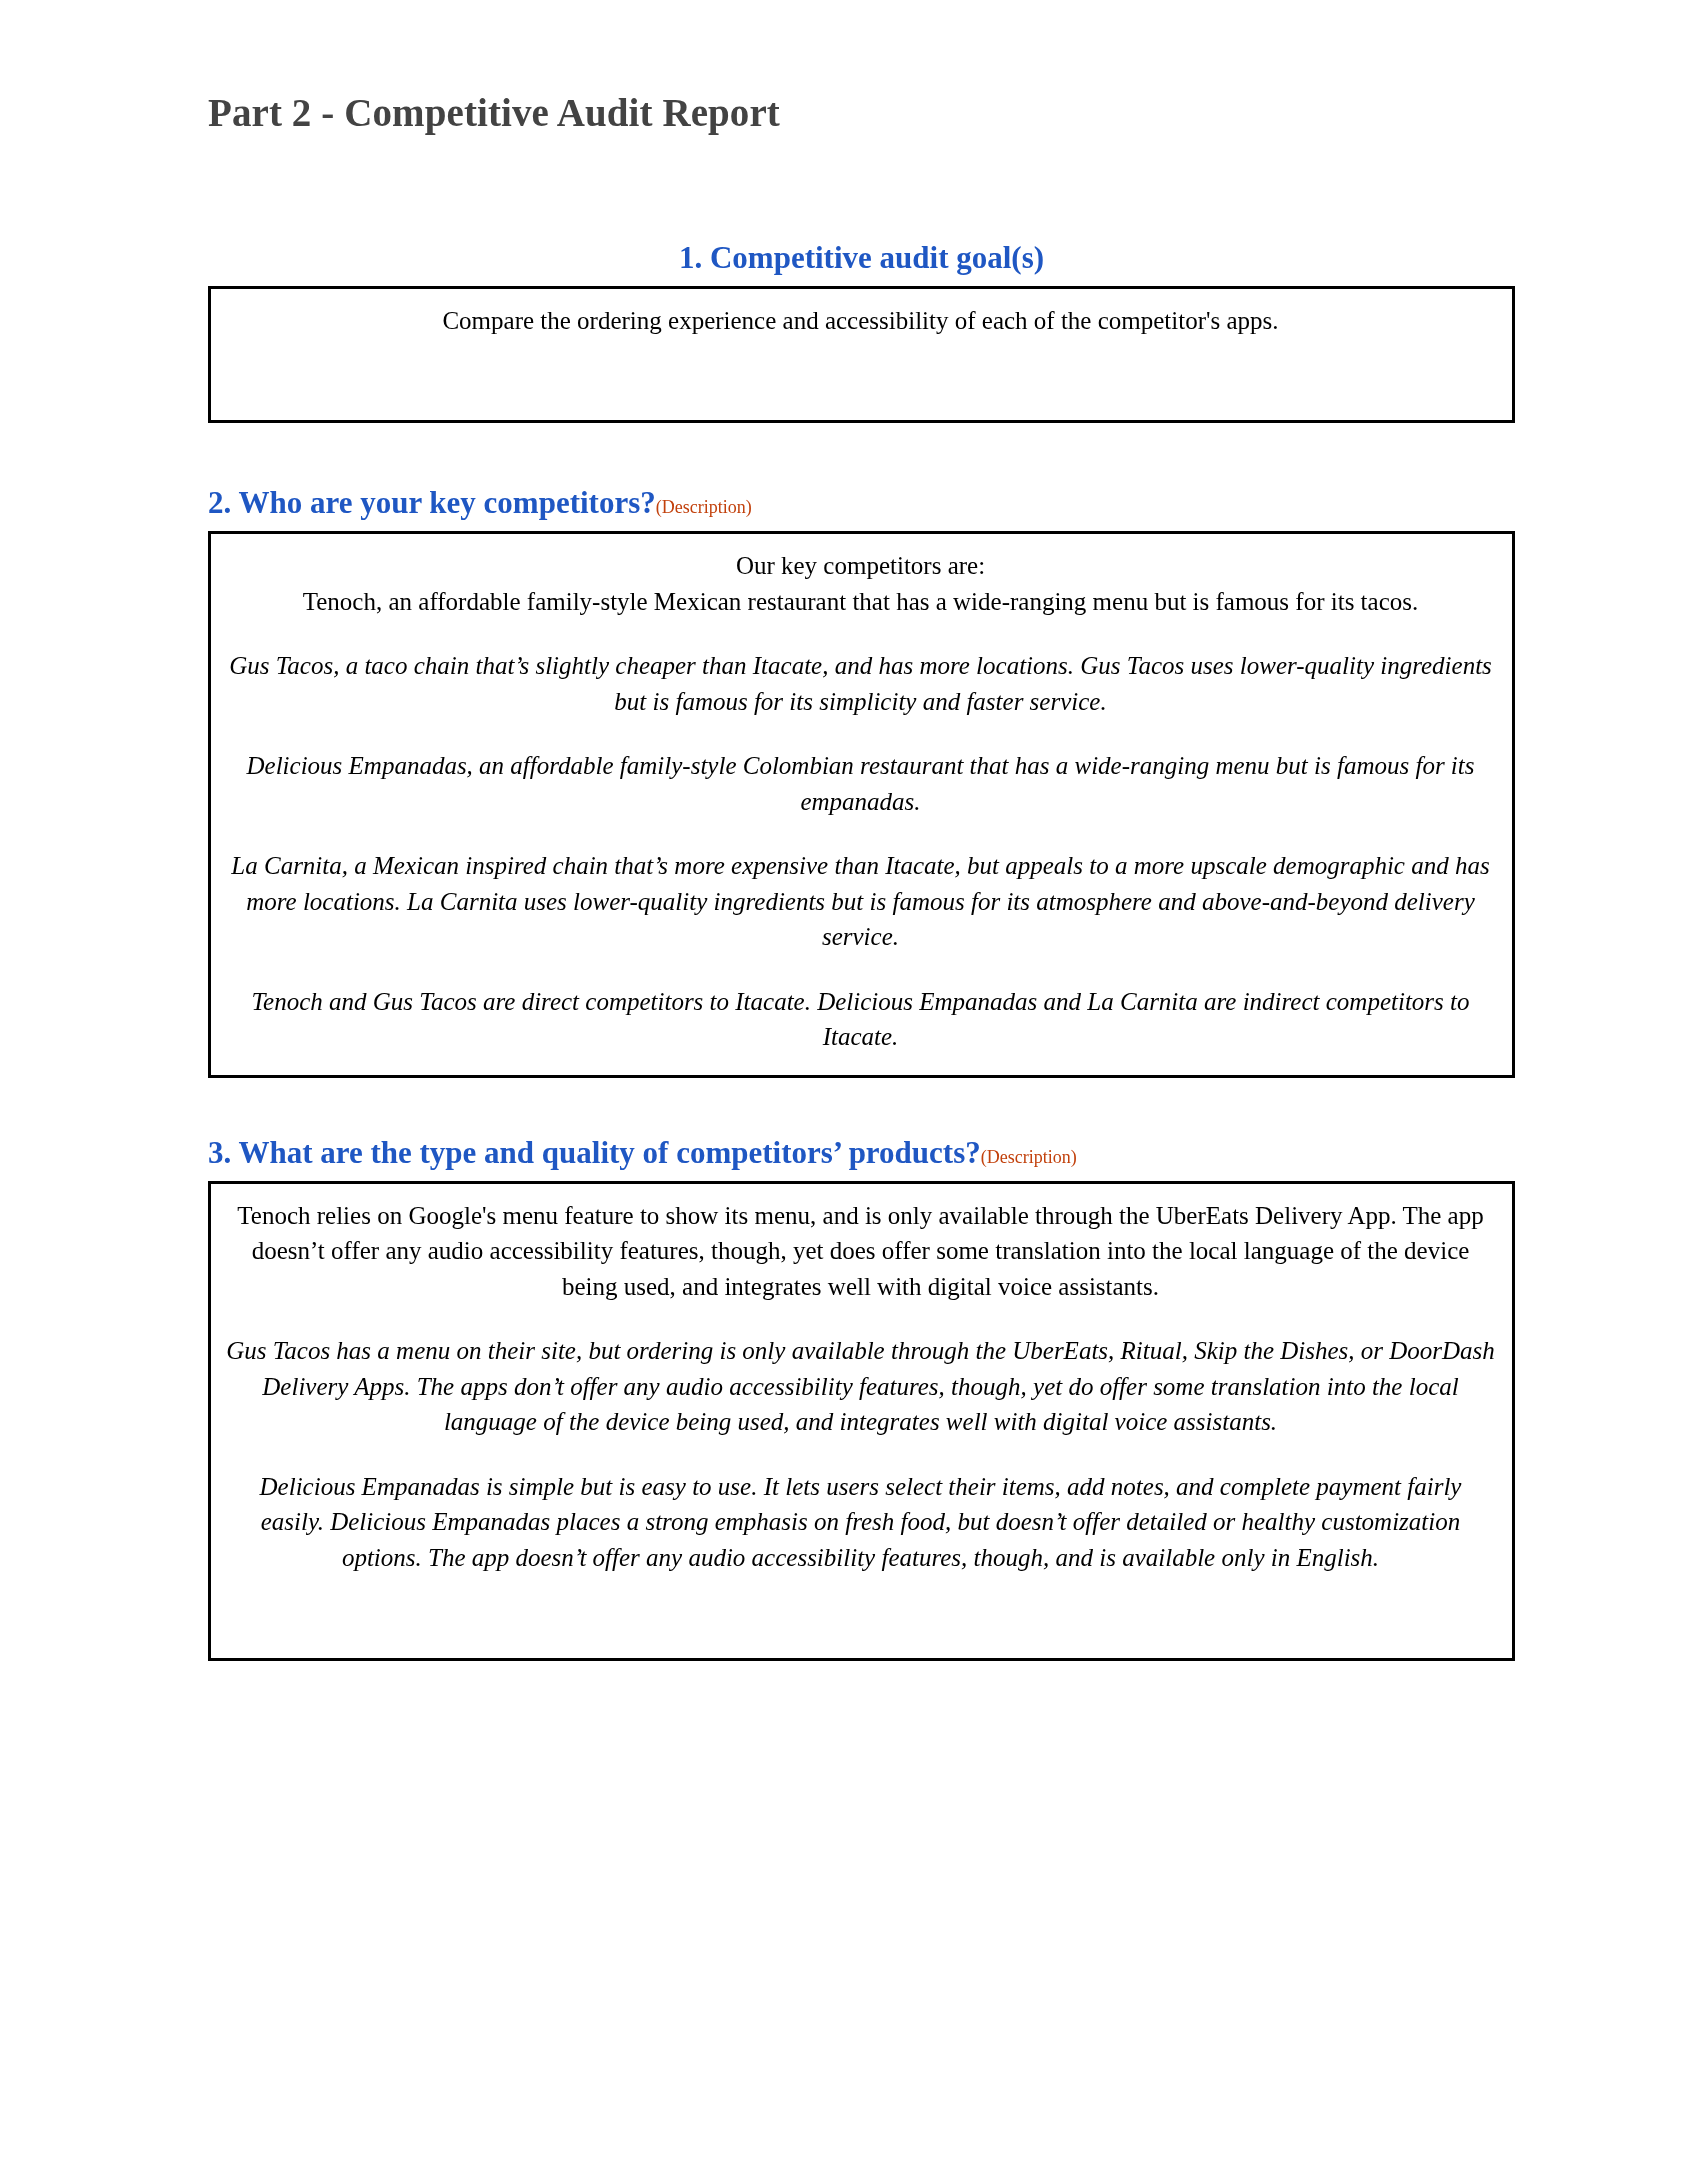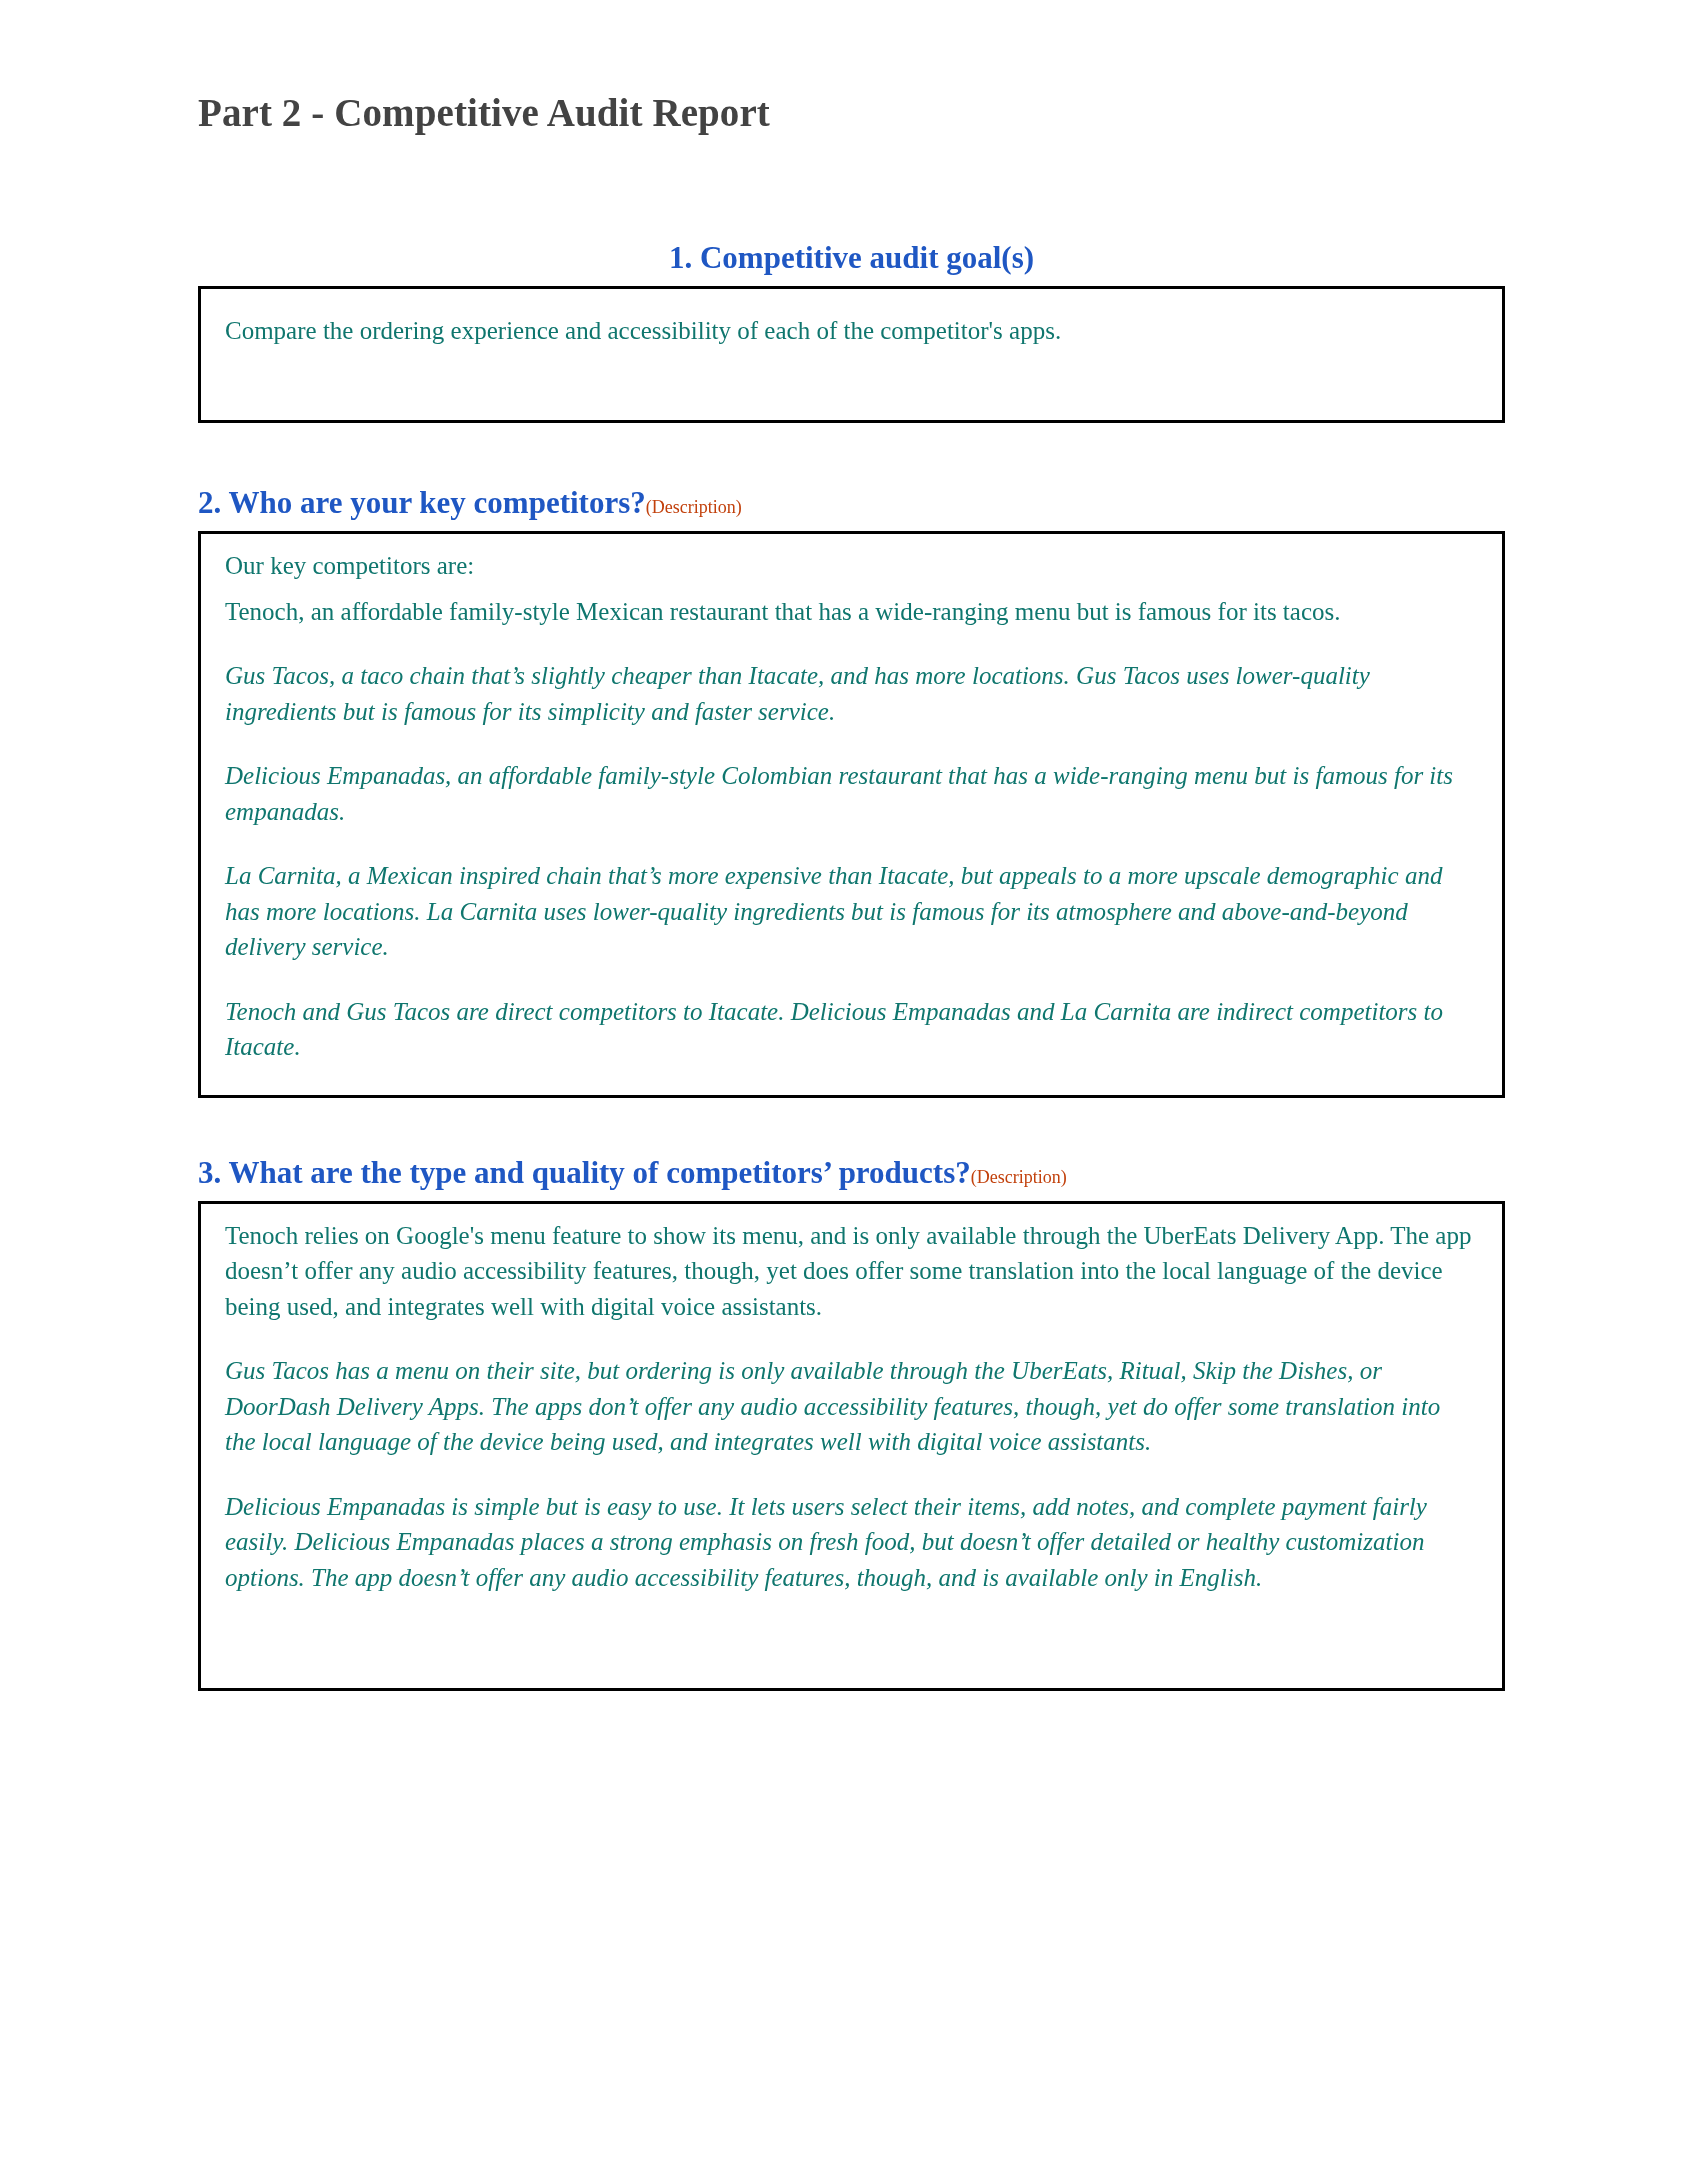--- a/index.html
+++ b/index.html
@@ -16,21 +16,21 @@
   .page {
     position: relative;
     width: 1683px;
     height: 2178px;
     background: #ffffff;
     box-sizing: border-box;
     padding: 0;
   }
   .content {
     position: absolute;
-    left: 198px;
+    left: 208px;
     top: 0;
     width: 1307px;
   }
 
   
   .doc-title {
     font-family: "Liberation Serif", "DejaVu Serif", serif;
     font-weight: bold;
     font-size: 39px;
     color: #434343;
@@ -70,23 +70,23 @@
     background: #ffffff;
   }
   .box-1 { min-height: 137px; }
   .box-2 { min-height: 0; padding-bottom: 20px; }
   .box-3 { min-height: 0; padding-bottom: 83px; }
 
   .answer-box p {
     font-family: "Liberation Serif", "DejaVu Serif", serif;
     font-size: 25px;
     line-height: 1.42;
-    color: #0f766e;
-    margin: 10px;
-    text-align: left;
+    color: #000000;
+    margin: 0;
+    text-align: center;
   }
   .answer-box p.spaced {
     margin-top: 29px;
     font-style: italic;
   }
   .answer-box p.tight {
     margin-top: 0;
   }
 </style>
 </head>

